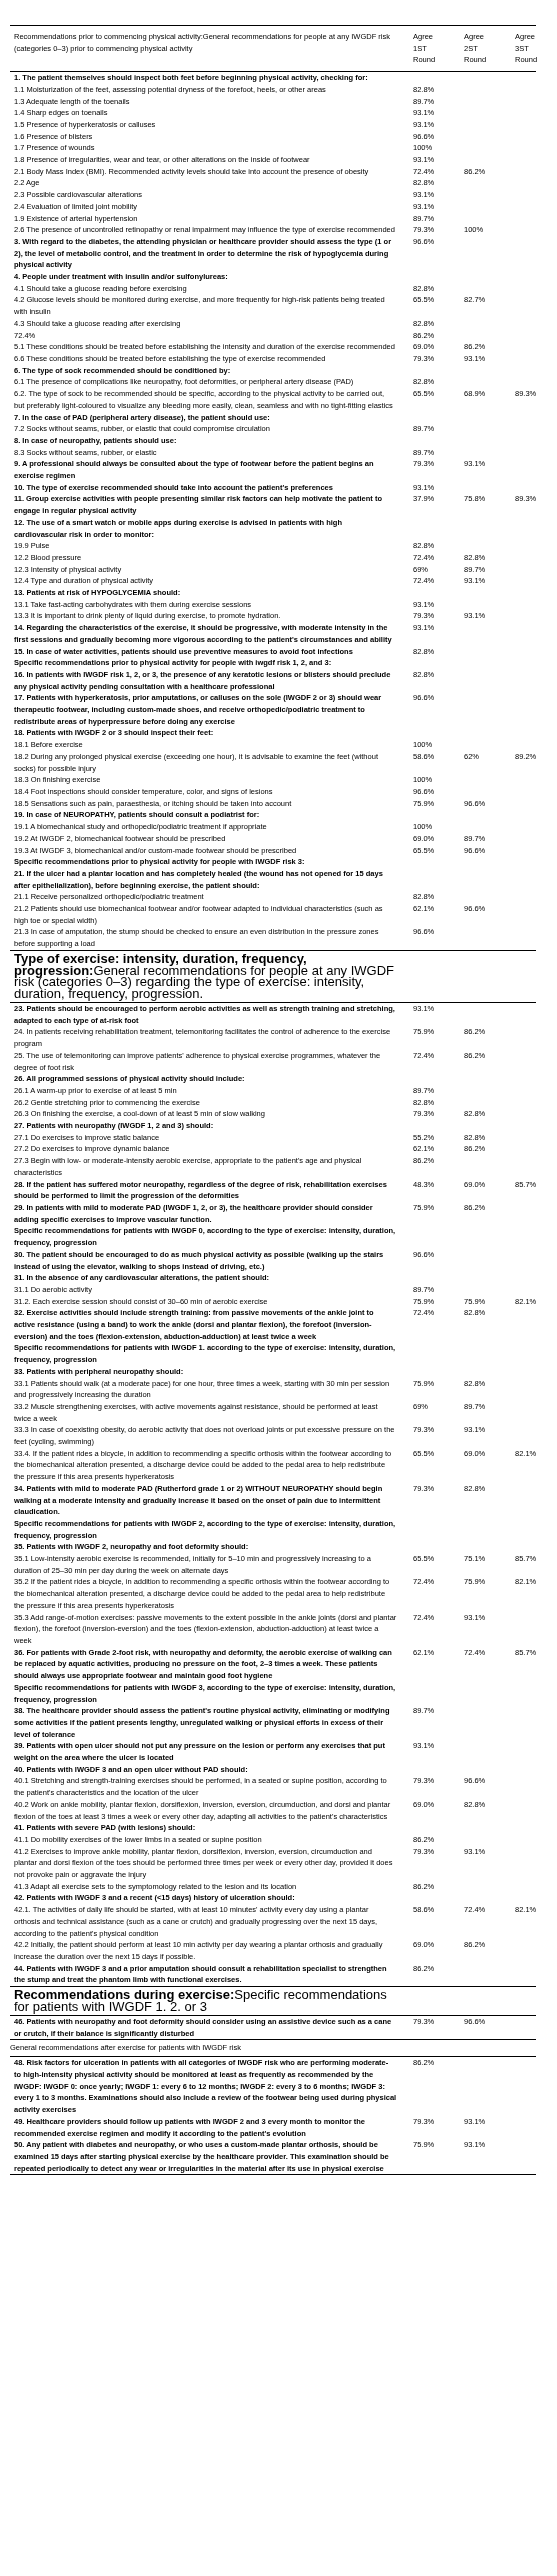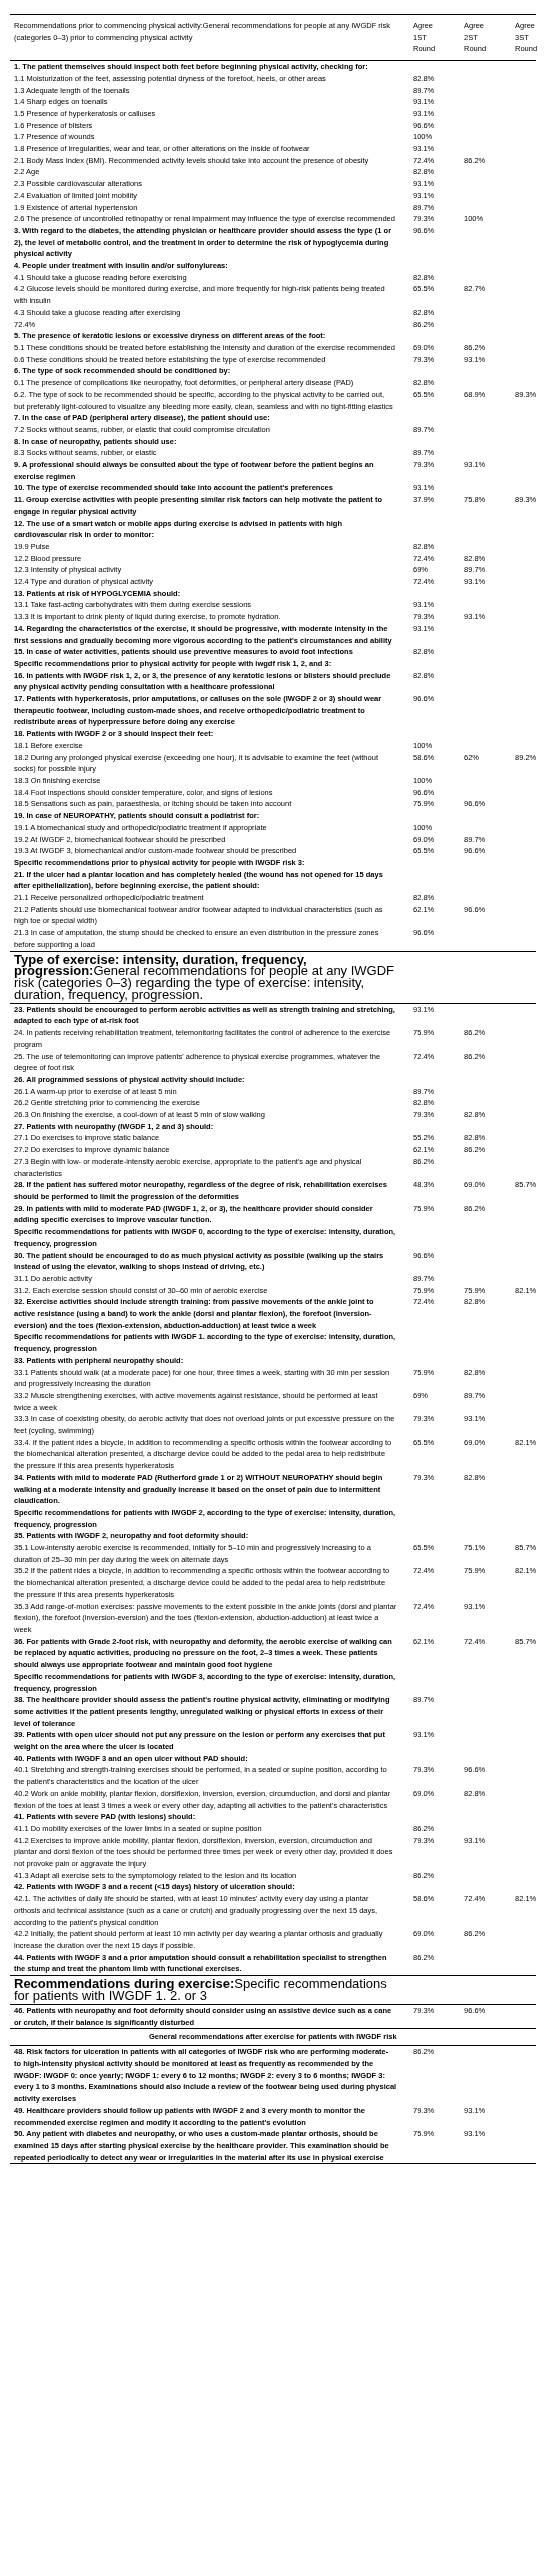--- a/index.html
+++ b/index.html
@@ -2,21 +2,21 @@
 <html style="font-size:9px"><head>
 <meta charset="utf-8">
 <style>
   html, body { margin: 0; padding: 0; background: #ffffff; }
   body {
     width: 558px;
     font-family: "Liberation Sans", "DejaVu Sans", sans-serif;
     color: #000;
     -webkit-font-smoothing: antialiased;
   }
-  .table-wrap { width: 544px; padding-top: 14px; padding-bottom: 4.5px; }
+  .table-wrap { width: 544px; padding-top: 25px; padding-bottom: 4.5px; }
   .rule { border: 0; border-top: 1.7px solid #000; margin: 0 8.4px 0 10px; height: 0; }
   .rule.thin { border-top-width: 1.1px; }
   .grid-row {
     display: grid;
     grid-template-columns: 399px 51px 51px 44px;
     padding-left: 14px;
     font-size: 7.5px;
     line-height: 11.7px;
     align-items: start;
   }
@@ -25,22 +25,21 @@
   .bold { font-weight: bold; }
   .pct { white-space: nowrap; }
   .col-head { max-width: 28px; }
   .mixed-row {
     padding: 2.2px 0 2.2px 14px;
     font-size: 13px;
     line-height: 11.7px;
     width: 385px;
   }
   .centered-row {
-    text-align: center;
-    font-weight: bold;
+    font-weight: normal;
     font-size: 7.5px;
     line-height: 11.7px;
     padding: 2.2px 8.4px 2.2px 10px;
   }
 </style>
 </head>
 <body>
 
 <div class="table-wrap">
   <div class="rule"></div>
@@ -165,26 +164,20 @@
         <div class="pct">82.8%</div>
         <div class="pct"></div>
         <div class="pct"></div>
       </div>
       <div class="grid-row">
         <div class="pct">72.4%</div>
         <div class="pct">86.2%</div>
         <div class="pct"></div>
       </div>
       <div class="grid-row">
-        <div class="q bold">5. The presence of keratotic lesions or excessive dryness on different areas of the foot:</div>
-        <div class="pct"></div>
-        <div class="pct"></div>
-        <div class="pct"></div>
-      </div>
-      <div class="grid-row">
         <div class="q">5.1 These conditions should be treated before establishing the intensity and duration of the exercise recommended</div>
         <div class="pct">69.0%</div>
         <div class="pct">86.2%</div>
         <div class="pct"></div>
       </div>
       <div class="grid-row">
         <div class="q">6.6 These conditions should be treated before establishing the type of exercise recommended</div>
         <div class="pct">79.3%</div>
         <div class="pct">93.1%</div>
         <div class="pct"></div>
@@ -500,20 +493,26 @@
       </div>
       <div class="grid-row">
         <div class="q bold">Specific recommendations for patients with IWGDF 0, according to the type of exercise: intensity, duration, frequency, progression</div>
         <div class="pct"></div>
         <div class="pct"></div>
         <div class="pct"></div>
       </div>
       <div class="grid-row">
         <div class="q bold">30. The patient should be encouraged to do as much physical activity as possible (walking up the stairs instead of using the elevator, walking to shops instead of driving, etc.)</div>
         <div class="pct">96.6%</div>
+        <div class="pct"></div>
+        <div class="pct"></div>
+      </div>
+      <div class="grid-row">
+        <div class="q bold">31. In the absence of any cardiovascular alterations, the patient should:</div>
+        <div class="pct"></div>
         <div class="pct"></div>
         <div class="pct"></div>
       </div>
       <div class="grid-row">
         <div class="q">31.1 Do aerobic activity</div>
         <div class="pct">89.7%</div>
         <div class="pct"></div>
         <div class="pct"></div>
       </div>
       <div class="grid-row">

